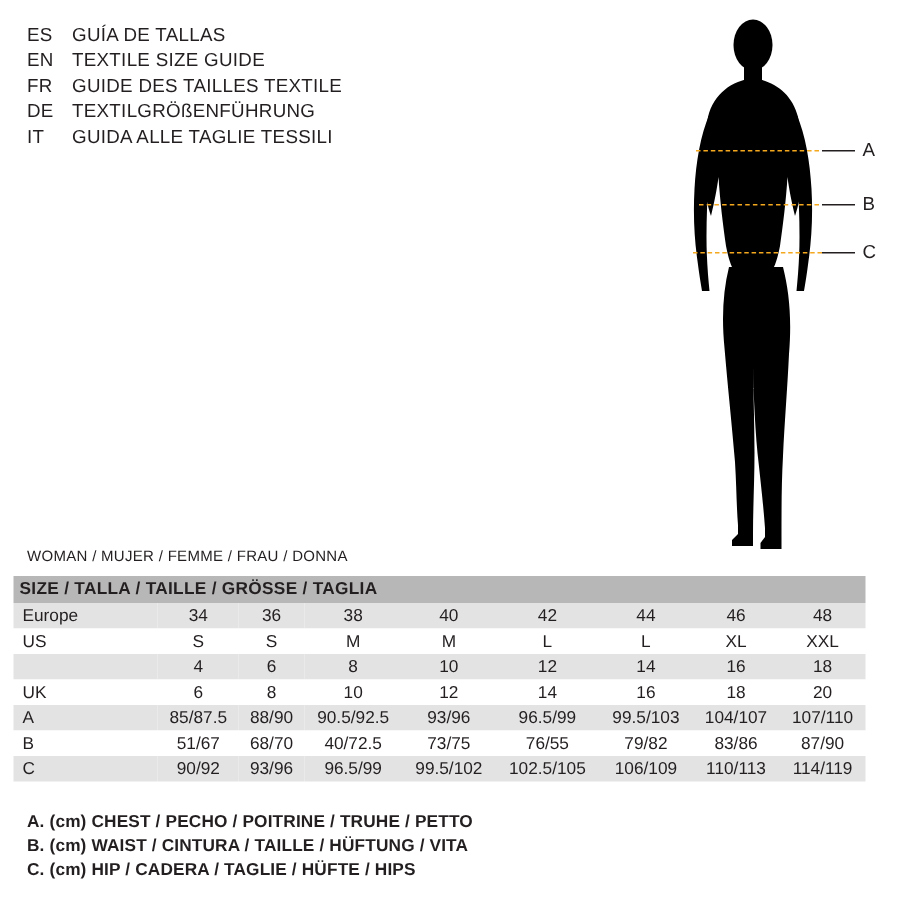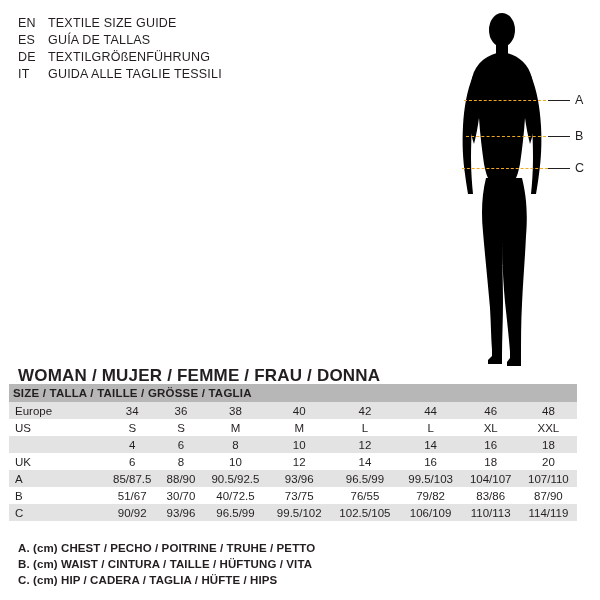--- a/index.html
+++ b/index.html
@@ -65,22 +65,22 @@
     border-top: 1.5px solid #231f20;
     height: 0;
     width: 22px;
   }
 
   
   .woman-title {
     position: absolute;
     left: 18px;
     top: 366px;
-    font-size: 17px;
-    font-weight: bold;
+    font-size: 10px;
+    font-weight: normal;
     letter-spacing: 0.2px;
   }
 
   table.size-table {
     position: absolute;
     left: 9px;
     top: 384px;
     width: 568px;
     border-collapse: collapse;
     font-size: 11.5px;
@@ -126,26 +126,30 @@
     letter-spacing: 0.1px;
   }
 </style>
 </head>
 <body>
 
 <div class="page">
 
   <div class="langs">
     <div class="lang-row">
+      <span class="lang-code">ES</span>
+      <span class="lang-text">GUÍA DE TALLAS</span>
+    </div>
+    <div class="lang-row">
       <span class="lang-code">EN</span>
       <span class="lang-text">TEXTILE SIZE GUIDE</span>
     </div>
     <div class="lang-row">
-      <span class="lang-code">ES</span>
-      <span class="lang-text">GUÍA DE TALLAS</span>
+      <span class="lang-code">FR</span>
+      <span class="lang-text">GUIDE DES TAILLES TEXTILE</span>
     </div>
     <div class="lang-row">
       <span class="lang-code">DE</span>
       <span class="lang-text">TEXTILGRÖßENFÜHRUNG</span>
     </div>
     <div class="lang-row">
       <span class="lang-code">IT</span>
       <span class="lang-text">GUIDA ALLE TAGLIE TESSILI</span>
     </div>
   </div>
@@ -285,21 +289,21 @@
         <td>93/96</td>
         <td>96.5/99</td>
         <td>99.5/103</td>
         <td>104/107</td>
         <td>107/110</td>
       </tr>
 
       <tr class="plain">
         <td class="lbl">B</td>
         <td>51/67</td>
-        <td>30/70</td>
+        <td>68/70</td>
         <td>40/72.5</td>
         <td>73/75</td>
         <td>76/55</td>
         <td>79/82</td>
         <td>83/86</td>
         <td>87/90</td>
       </tr>
 
       <tr class="shade">
         <td class="lbl">C</td>
@@ -311,16 +315,16 @@
         <td>106/109</td>
         <td>110/113</td>
         <td>114/119</td>
       </tr>
     </tbody>
   </table>
 
   <div class="notes">
     <div class="note">A. (cm) CHEST / PECHO / POITRINE / TRUHE / PETTO</div>
     <div class="note">B. (cm) WAIST / CINTURA / TAILLE / HÜFTUNG / VITA</div>
-    <div class="note">C. (cm) HIP / CADERA / TAGLIA / HÜFTE / HIPS</div>
+    <div class="note">C. (cm) HIP / CADERA / TAGLIE / HÜFTE / HIPS</div>
   </div>
 
 </div>
 
 </body></html>

